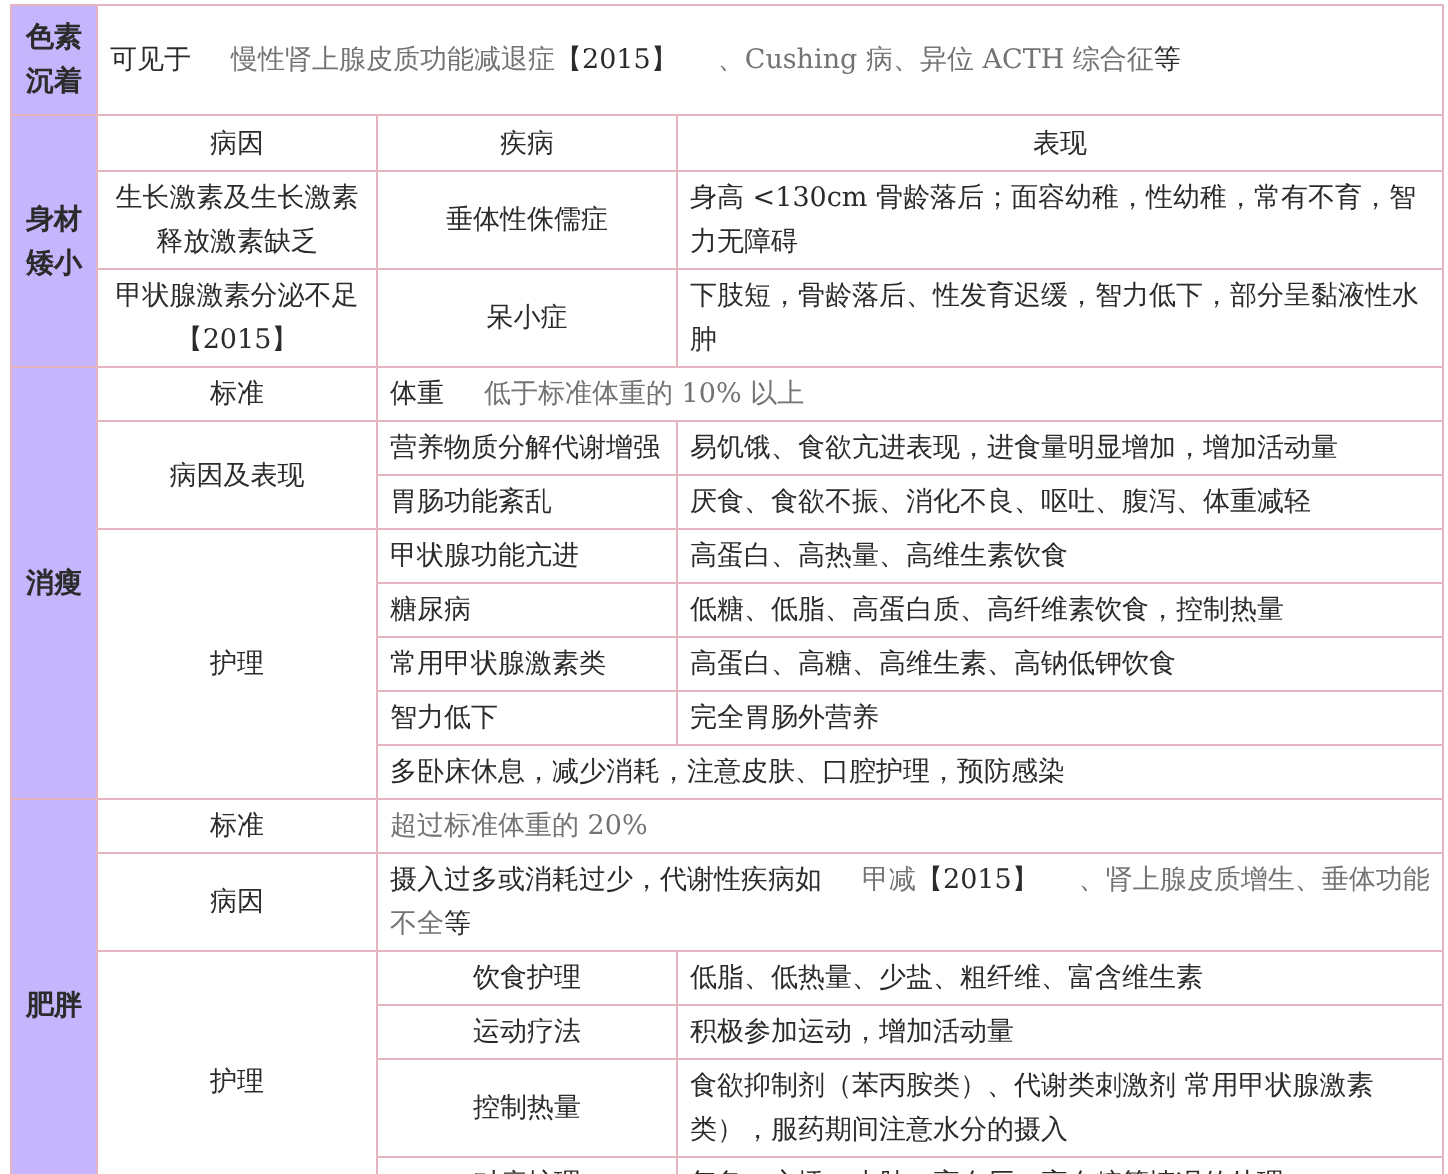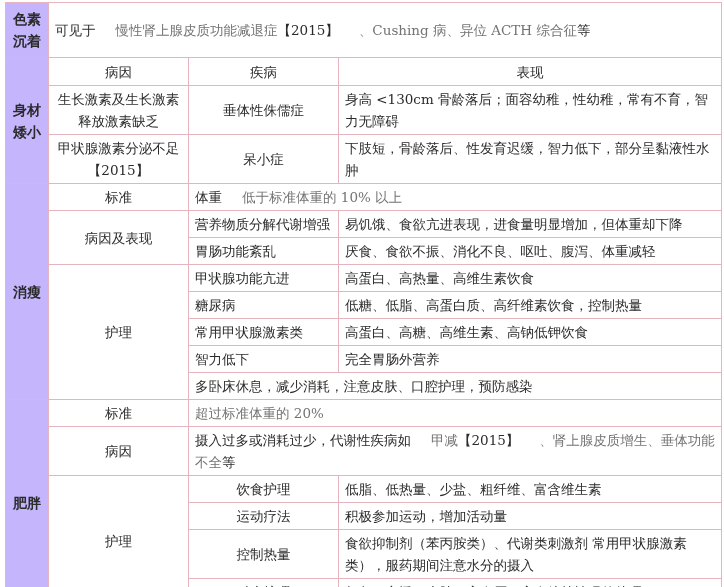--- a/index.html
+++ b/index.html
@@ -66,21 +66,21 @@
     </tr>
 
     <tr style="height:27px">
       <td class="cat" rowspan="9">消瘦</td>
       <td class="c">标准</td>
       <td colspan="2"><span>体重</span><span class="red">低于标准体重的 10% 以上</span></td>
     </tr>
     <tr style="height:17px">
       <td class="c" rowspan="2">病因及表现</td>
       <td>营养物质分解代谢增强</td>
-      <td>易饥饿、食欲亢进表现，进食量明显增加，但体重却下降</td>
+      <td>易饥饿、食欲亢进表现，进食量明显增加，增加活动量</td>
     </tr>
     <tr style="height:27px">
       <td>胃肠功能紊乱</td>
       <td>厌食、食欲不振、消化不良、呕吐、腹泻、体重减轻</td>
     </tr>
     <tr style="height:27px">
       <td class="c" rowspan="5">护理</td>
       <td>甲状腺功能亢进</td>
       <td>高蛋白、高热量、高维生素饮食</td>
     </tr>

